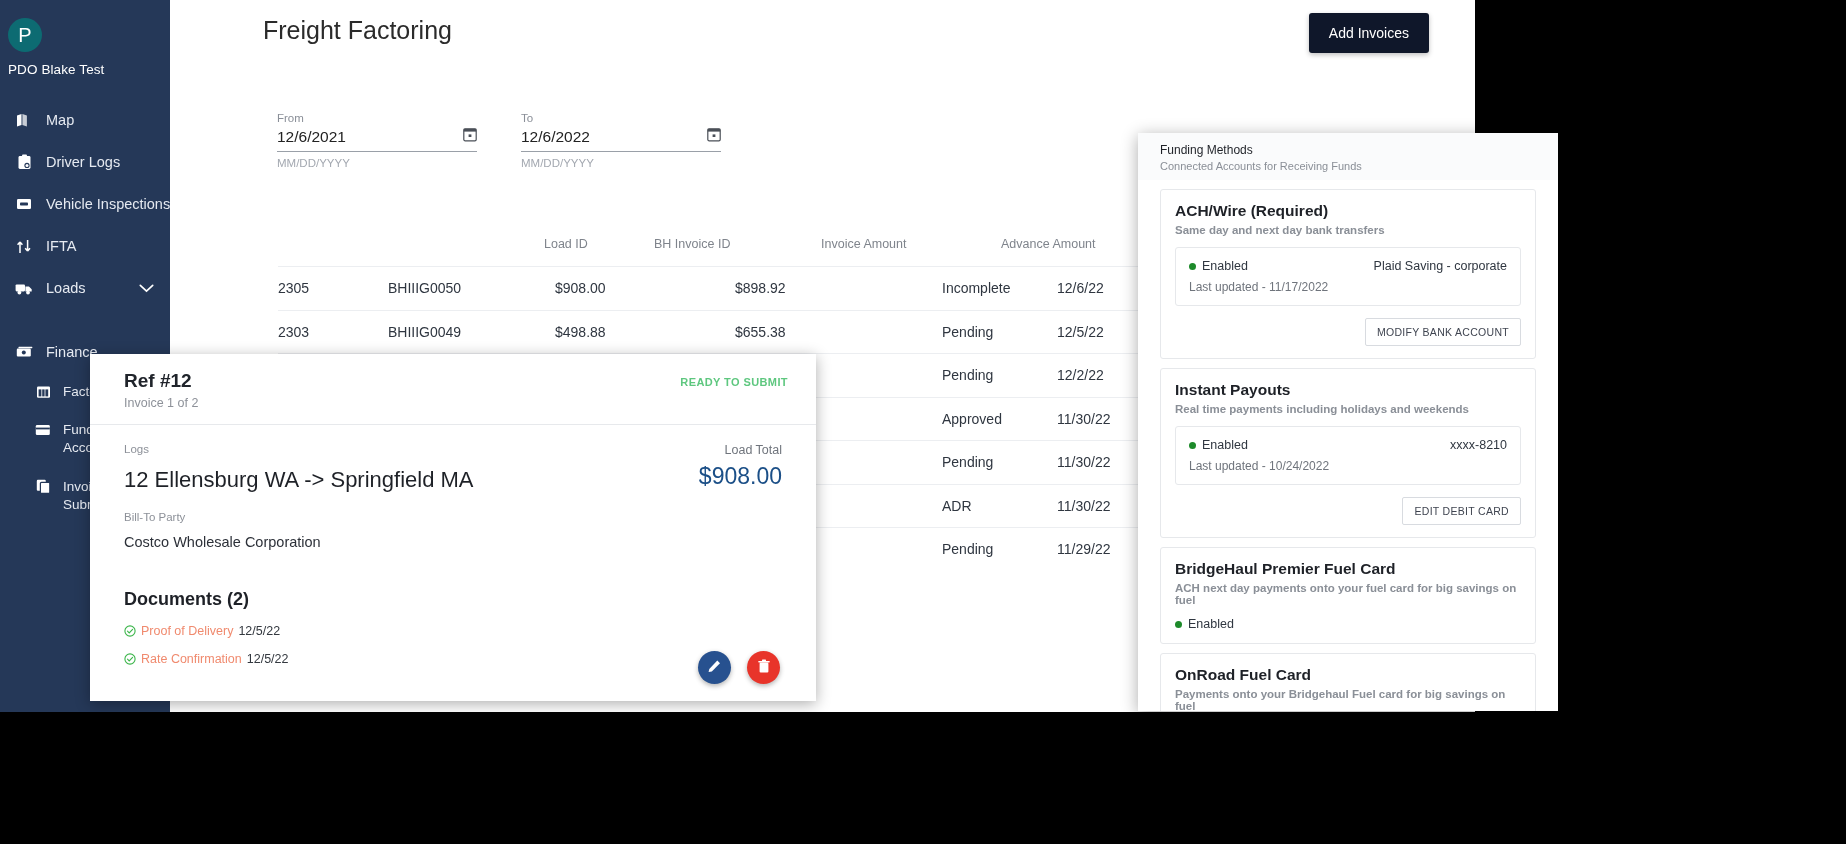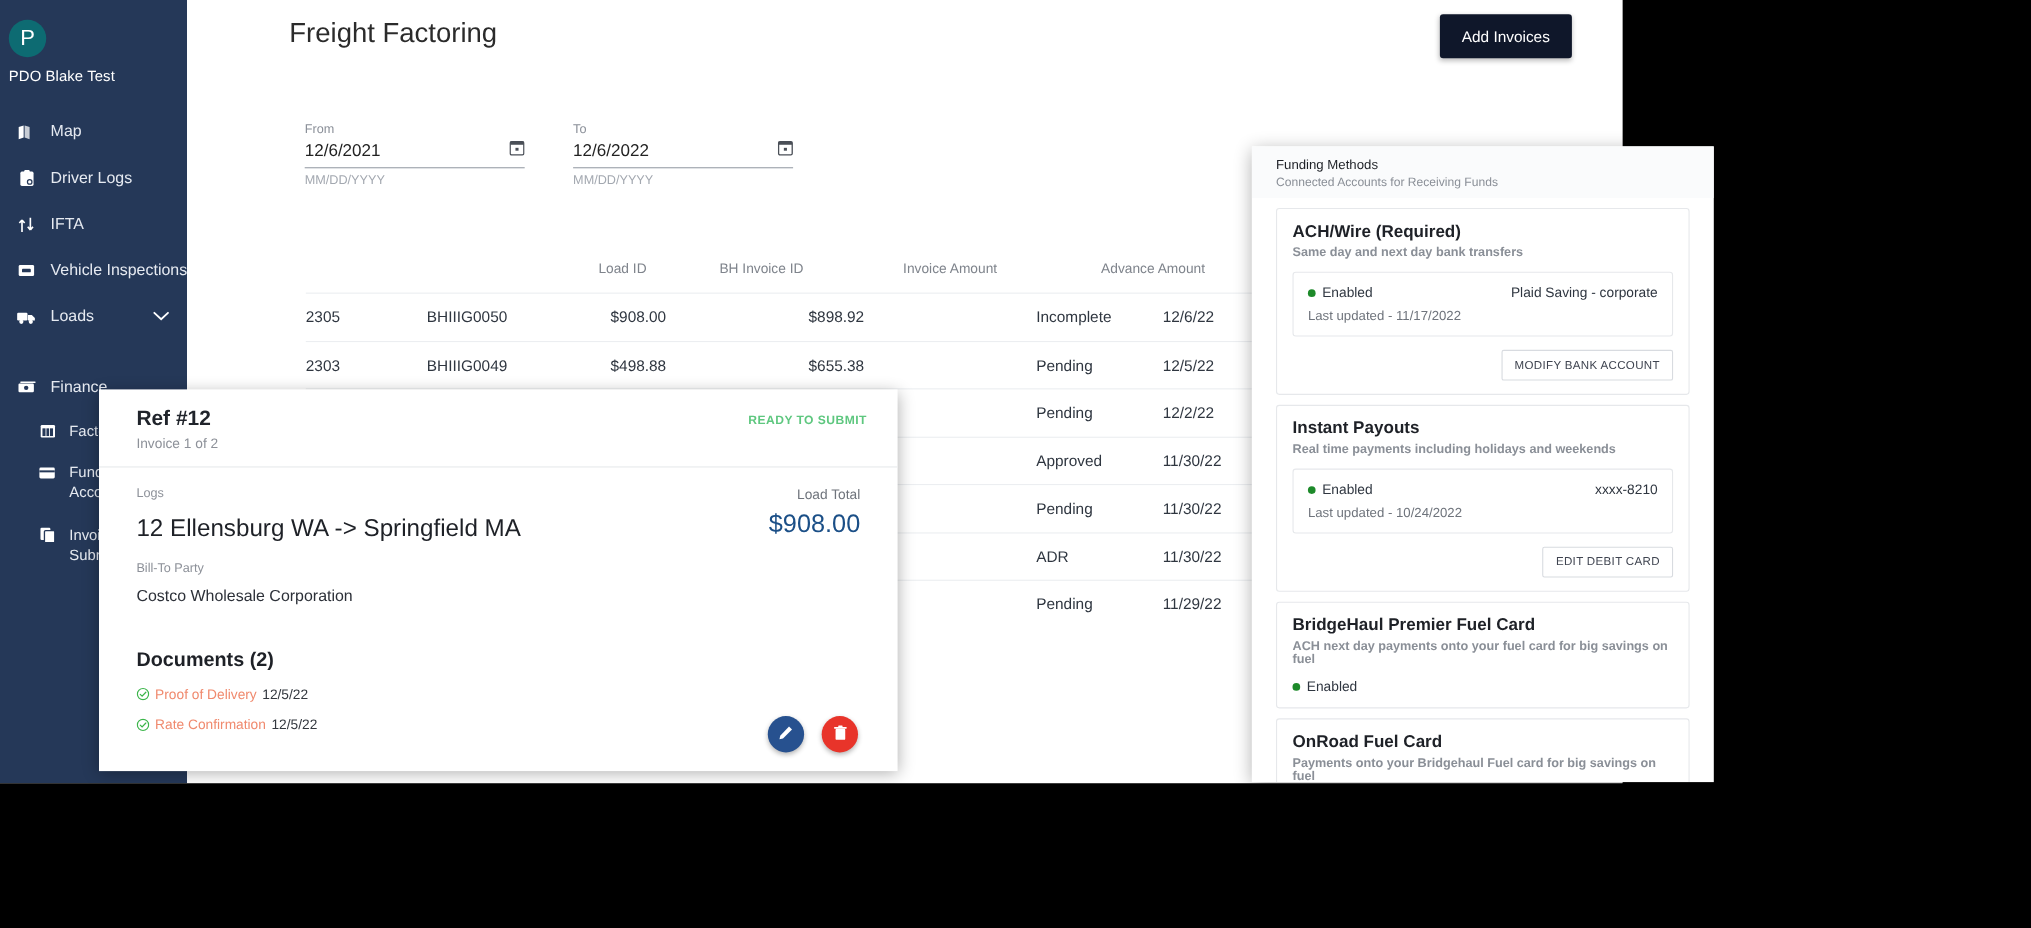--- a/index.html
+++ b/index.html
@@ -210,36 +210,36 @@
                 <rect x="5" y="0.6" width="5" height="3" rx="1" fill="#fff"></rect>
                 <circle cx="10" cy="11.4" r="2.6" fill="#253858"></circle>
                 <circle cx="10" cy="11.4" r="1.5" fill="#fff"></circle>
               </svg>
           </span>
           <span class="nav-label">Driver Logs</span>
         </div>
 
         <div class="nav-item">
           <span class="nav-icon">
+            <svg width="16" height="14" viewBox="0 0 16 14">
+                <rect x="1" y="2" width="14" height="10" rx="1.3" fill="#fff"></rect>
+                <rect x="4" y="5.4" width="8" height="3.2" rx=".8" fill="#253858"></rect>
+              </svg>
+          </span>
+          <span class="nav-label">Vehicle Inspections</span>
+        </div>
+
+        <div class="nav-item">
+          <span class="nav-icon">
             <svg width="16" height="15" viewBox="0 0 16 15">
                 <path d="M4 14V3M4 3 1.6 5.8M4 3l2.4 2.8" stroke="#fff" stroke-width="1.5" fill="none"></path>
                 <path d="M11.6 1v11M11.6 12 9.2 9.2M11.6 12 14 9.2" stroke="#fff" stroke-width="1.5" fill="none"></path>
               </svg>
           </span>
           <span class="nav-label">IFTA</span>
-        </div>
-
-        <div class="nav-item">
-          <span class="nav-icon">
-            <svg width="16" height="14" viewBox="0 0 16 14">
-                <rect x="1" y="2" width="14" height="10" rx="1.3" fill="#fff"></rect>
-                <rect x="4" y="5.4" width="8" height="3.2" rx=".8" fill="#253858"></rect>
-              </svg>
-          </span>
-          <span class="nav-label">Vehicle Inspections</span>
         </div>
 
         <div class="nav-item">
           <span class="nav-icon">
             <svg width="18" height="13" viewBox="0 0 18 13">
                 <rect x="0.6" y="2.4" width="9.4" height="7" rx="1.1" fill="#fff"></rect>
                 <path d="M10.4 4.4h3.5l2.8 2.8v2.2h-6.3z" fill="#fff"></path>
                 <circle cx="4.4" cy="10.6" r="1.9" fill="#fff"></circle>
                 <circle cx="13" cy="10.6" r="1.9" fill="#fff"></circle>
               </svg>

